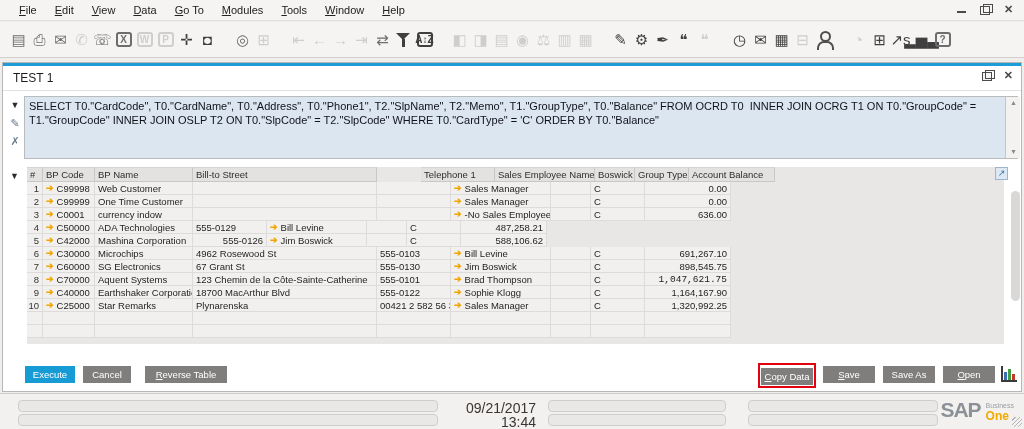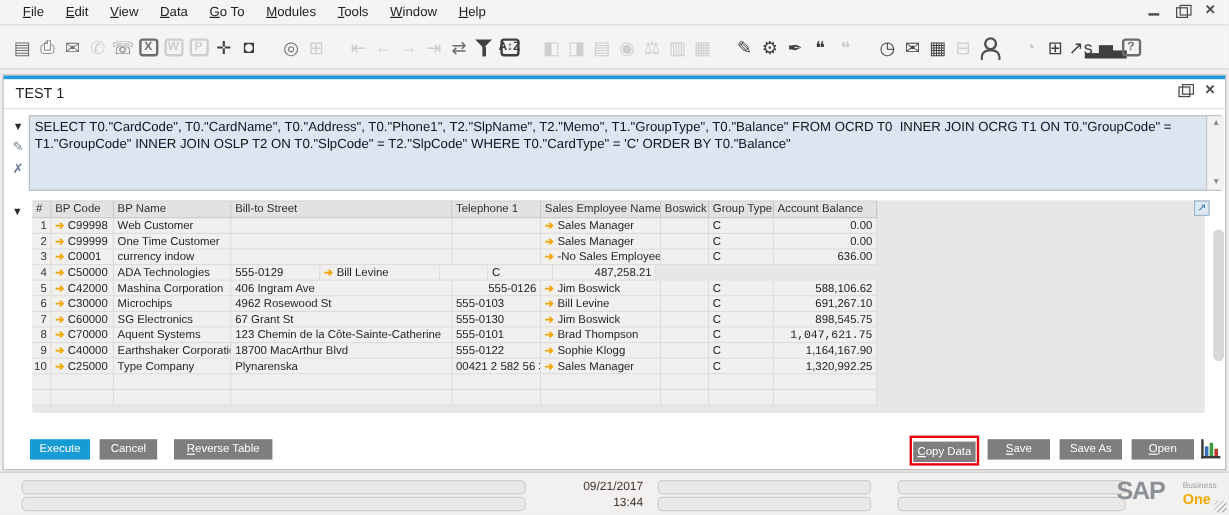--- a/index.html
+++ b/index.html
@@ -76,22 +76,22 @@
   .btn-save { left:820px; top:303px; width:52px; }
   .btn-saveas { left:880px; top:303px; width:52px; }
   .btn-open { left:940px; top:303px; width:52px; }
   .chart-ico { position:absolute; left:998px; top:303px; width:16px; height:16px; display:flex; align-items:flex-end; gap:1px; border-left:2px solid #3a3a3a; border-bottom:2px solid #3a3a3a; padding-left:1px; }
   .chart-ico b { width:3px; display:block; }
   .cb1 { height:8px; background:#3b6fb5; } .cb2 { height:11px; background:#3f9c43; } .cb3 { height:6px; background:#c0392b; }
 
   
   .statusbar { position:absolute; left:0; top:393px; width:1024px; height:36px; background:#f2f1f0; border-top:1px solid #cecdcc; }
   .pill { position:absolute; height:12px; background:#e9e8e7; border:1px solid #cfcecd; border-radius:4px; }
-  .sb-text { position:absolute; font-size:10px; color:#3c3430; }
-  .saplogo { position:absolute; right:10px; top:5px; display:flex; align-items:flex-start; gap:15px; }
+  .sb-text { position:absolute; font-size:14px; color:#3c3430; }
+  .saplogo { position:absolute; right:10px; top:5px; display:flex; align-items:flex-start; gap:5px; }
   .sap-word { font-size:21px; font-weight:bold; color:#8b9196; letter-spacing:-1px; line-height:22px; }
   .sap-sub { display:flex; flex-direction:column; line-height:9px; padding-top:2px; }
   .sap-business { font-size:7px; color:#9aa0a5; }
   .sap-one { font-size:12px; font-weight:bold; color:#f0ab00; line-height:12px; }
   .grip { position:absolute; right:2px; bottom:2px; width:10px; height:10px; background:repeating-linear-gradient(135deg, transparent 0 2px, #b5b5b5 2px 3px); }
 </style>
 </head>
 <body>
 
 <div class="stage">
@@ -189,21 +189,21 @@
     </div>
 
     <div class="gutter-t">▼</div>
     <div class="gridwrap">
       <div class="table">
         <div class="hrow">
             <div class="hcell" style="width: 16px;">#</div>
             <div class="hcell" style="width: 52px;">BP Code</div>
             <div class="hcell" style="width: 98px;">BP Name</div>
             <div class="hcell" style="width: 184px;">Bill-to Street</div>
-            <div class="hcell" style="width: 74px;">Telephone 1</div>
+            <div class="hcell" style="width: 74px; margin-left: 44px;">Telephone 1</div>
             <div class="hcell" style="width: 100px;">Sales Employee Name</div>
             <div class="hcell" style="width: 40px;">Boswick</div>
             <div class="hcell" style="width: 54px;">Group Type</div>
             <div class="hcell" style="width: 86px;">Account Balance</div>
           </div>
         <div>
             <div class="trow">
               <div class="tcell num" style="width: 16px;">
                 <span>1</span>
               </div>
@@ -328,23 +328,20 @@
               <div class="tcell num" style="width: 16px;">
                 <span>5</span>
               </div>
               <div class="tcell" style="width: 52px;">
                 <span class="arrow">➔</span>
                 <span>C42000</span>
               </div>
               <div class="tcell" style="width: 98px;">
                 <span>Mashina Corporation</span>
               </div>
-              <div class="tcell" style="width: 184px;">
-                <span>406 Ingram Ave</span>
-              </div>
               <div class="tcell" style="width: 74px; justify-content: flex-end;">
                 <span>555-0126</span>
               </div>
               <div class="tcell" style="width: 100px;">
                 <span class="arrow">➔</span>
                 <span>Jim Boswick</span>
               </div>
               <div class="tcell" style="width: 40px;">
                 <span></span>
               </div>
@@ -481,21 +478,21 @@
             </div>
             <div class="trow">
               <div class="tcell num" style="width: 16px;">
                 <span>10</span>
               </div>
               <div class="tcell" style="width: 52px;">
                 <span class="arrow">➔</span>
                 <span>C25000</span>
               </div>
               <div class="tcell" style="width: 98px;">
-                <span>Type Company</span>
+                <span>Star Remarks</span>
               </div>
               <div class="tcell" style="width: 184px;">
                 <span>Plynarenska</span>
               </div>
               <div class="tcell" style="width: 74px;">
                 <span>00421 2 582 56 33</span>
               </div>
               <div class="tcell" style="width: 100px;">
                 <span class="arrow">➔</span>
                 <span>Sales Manager</span>

